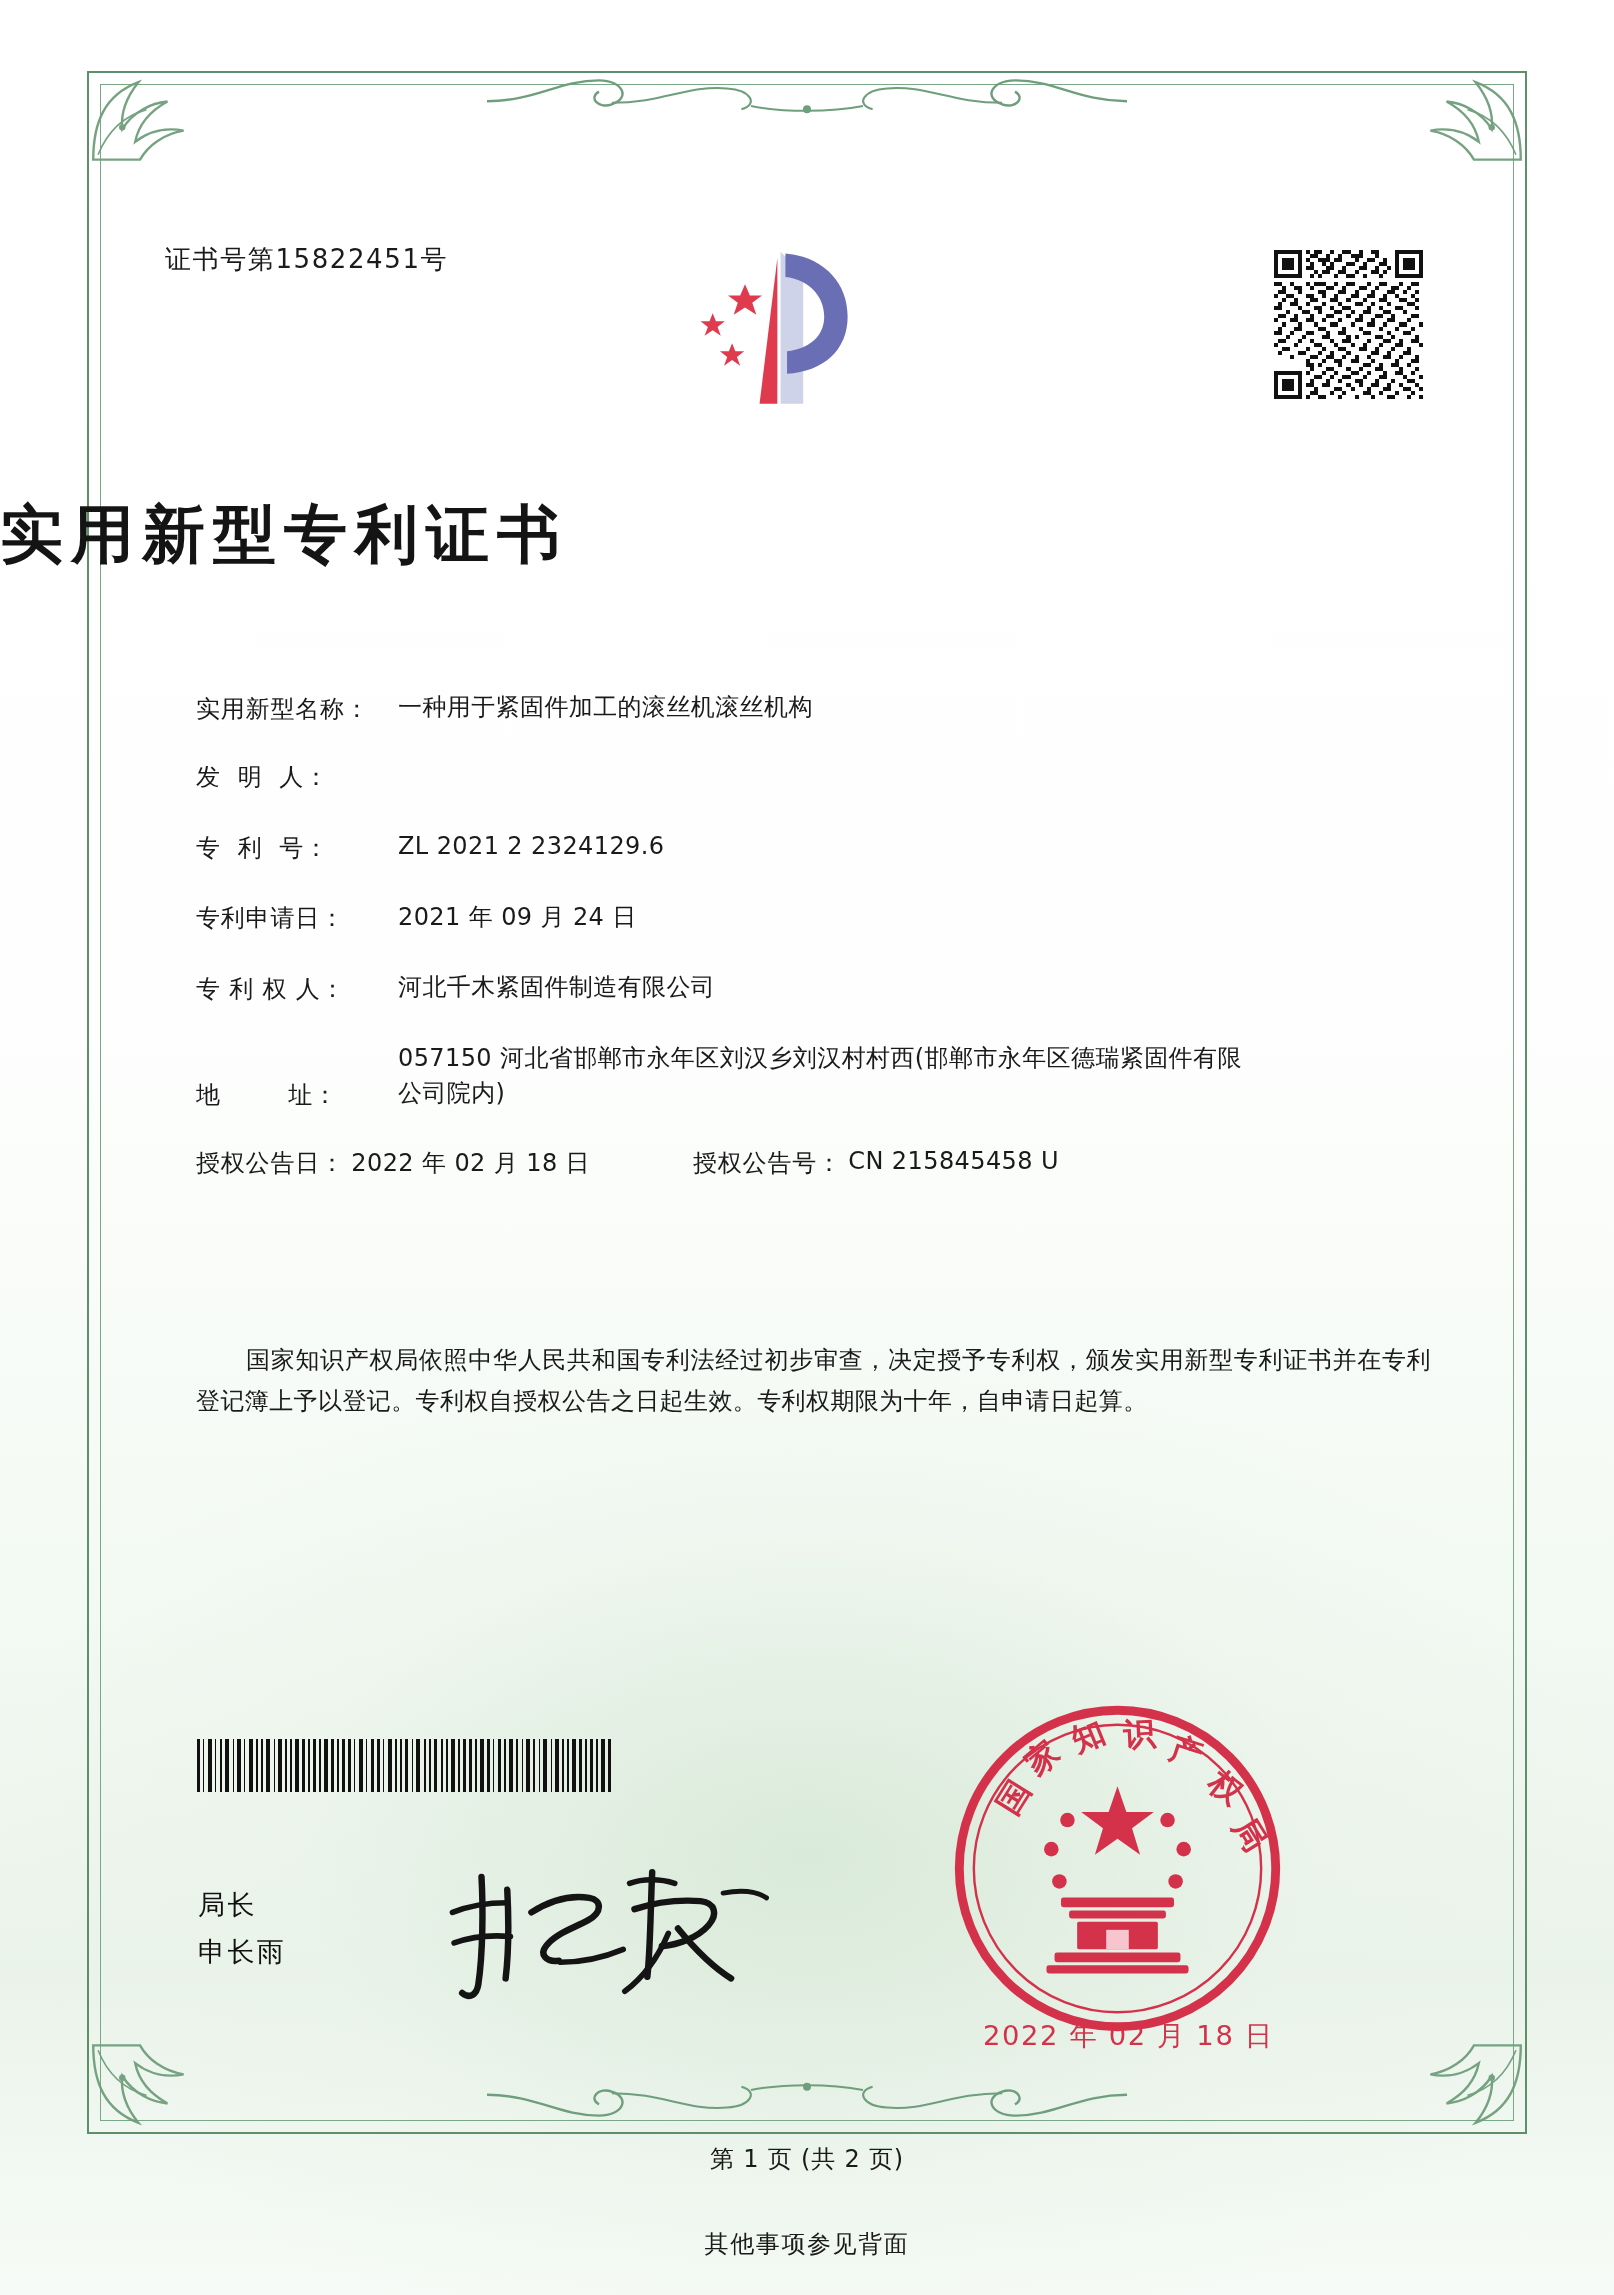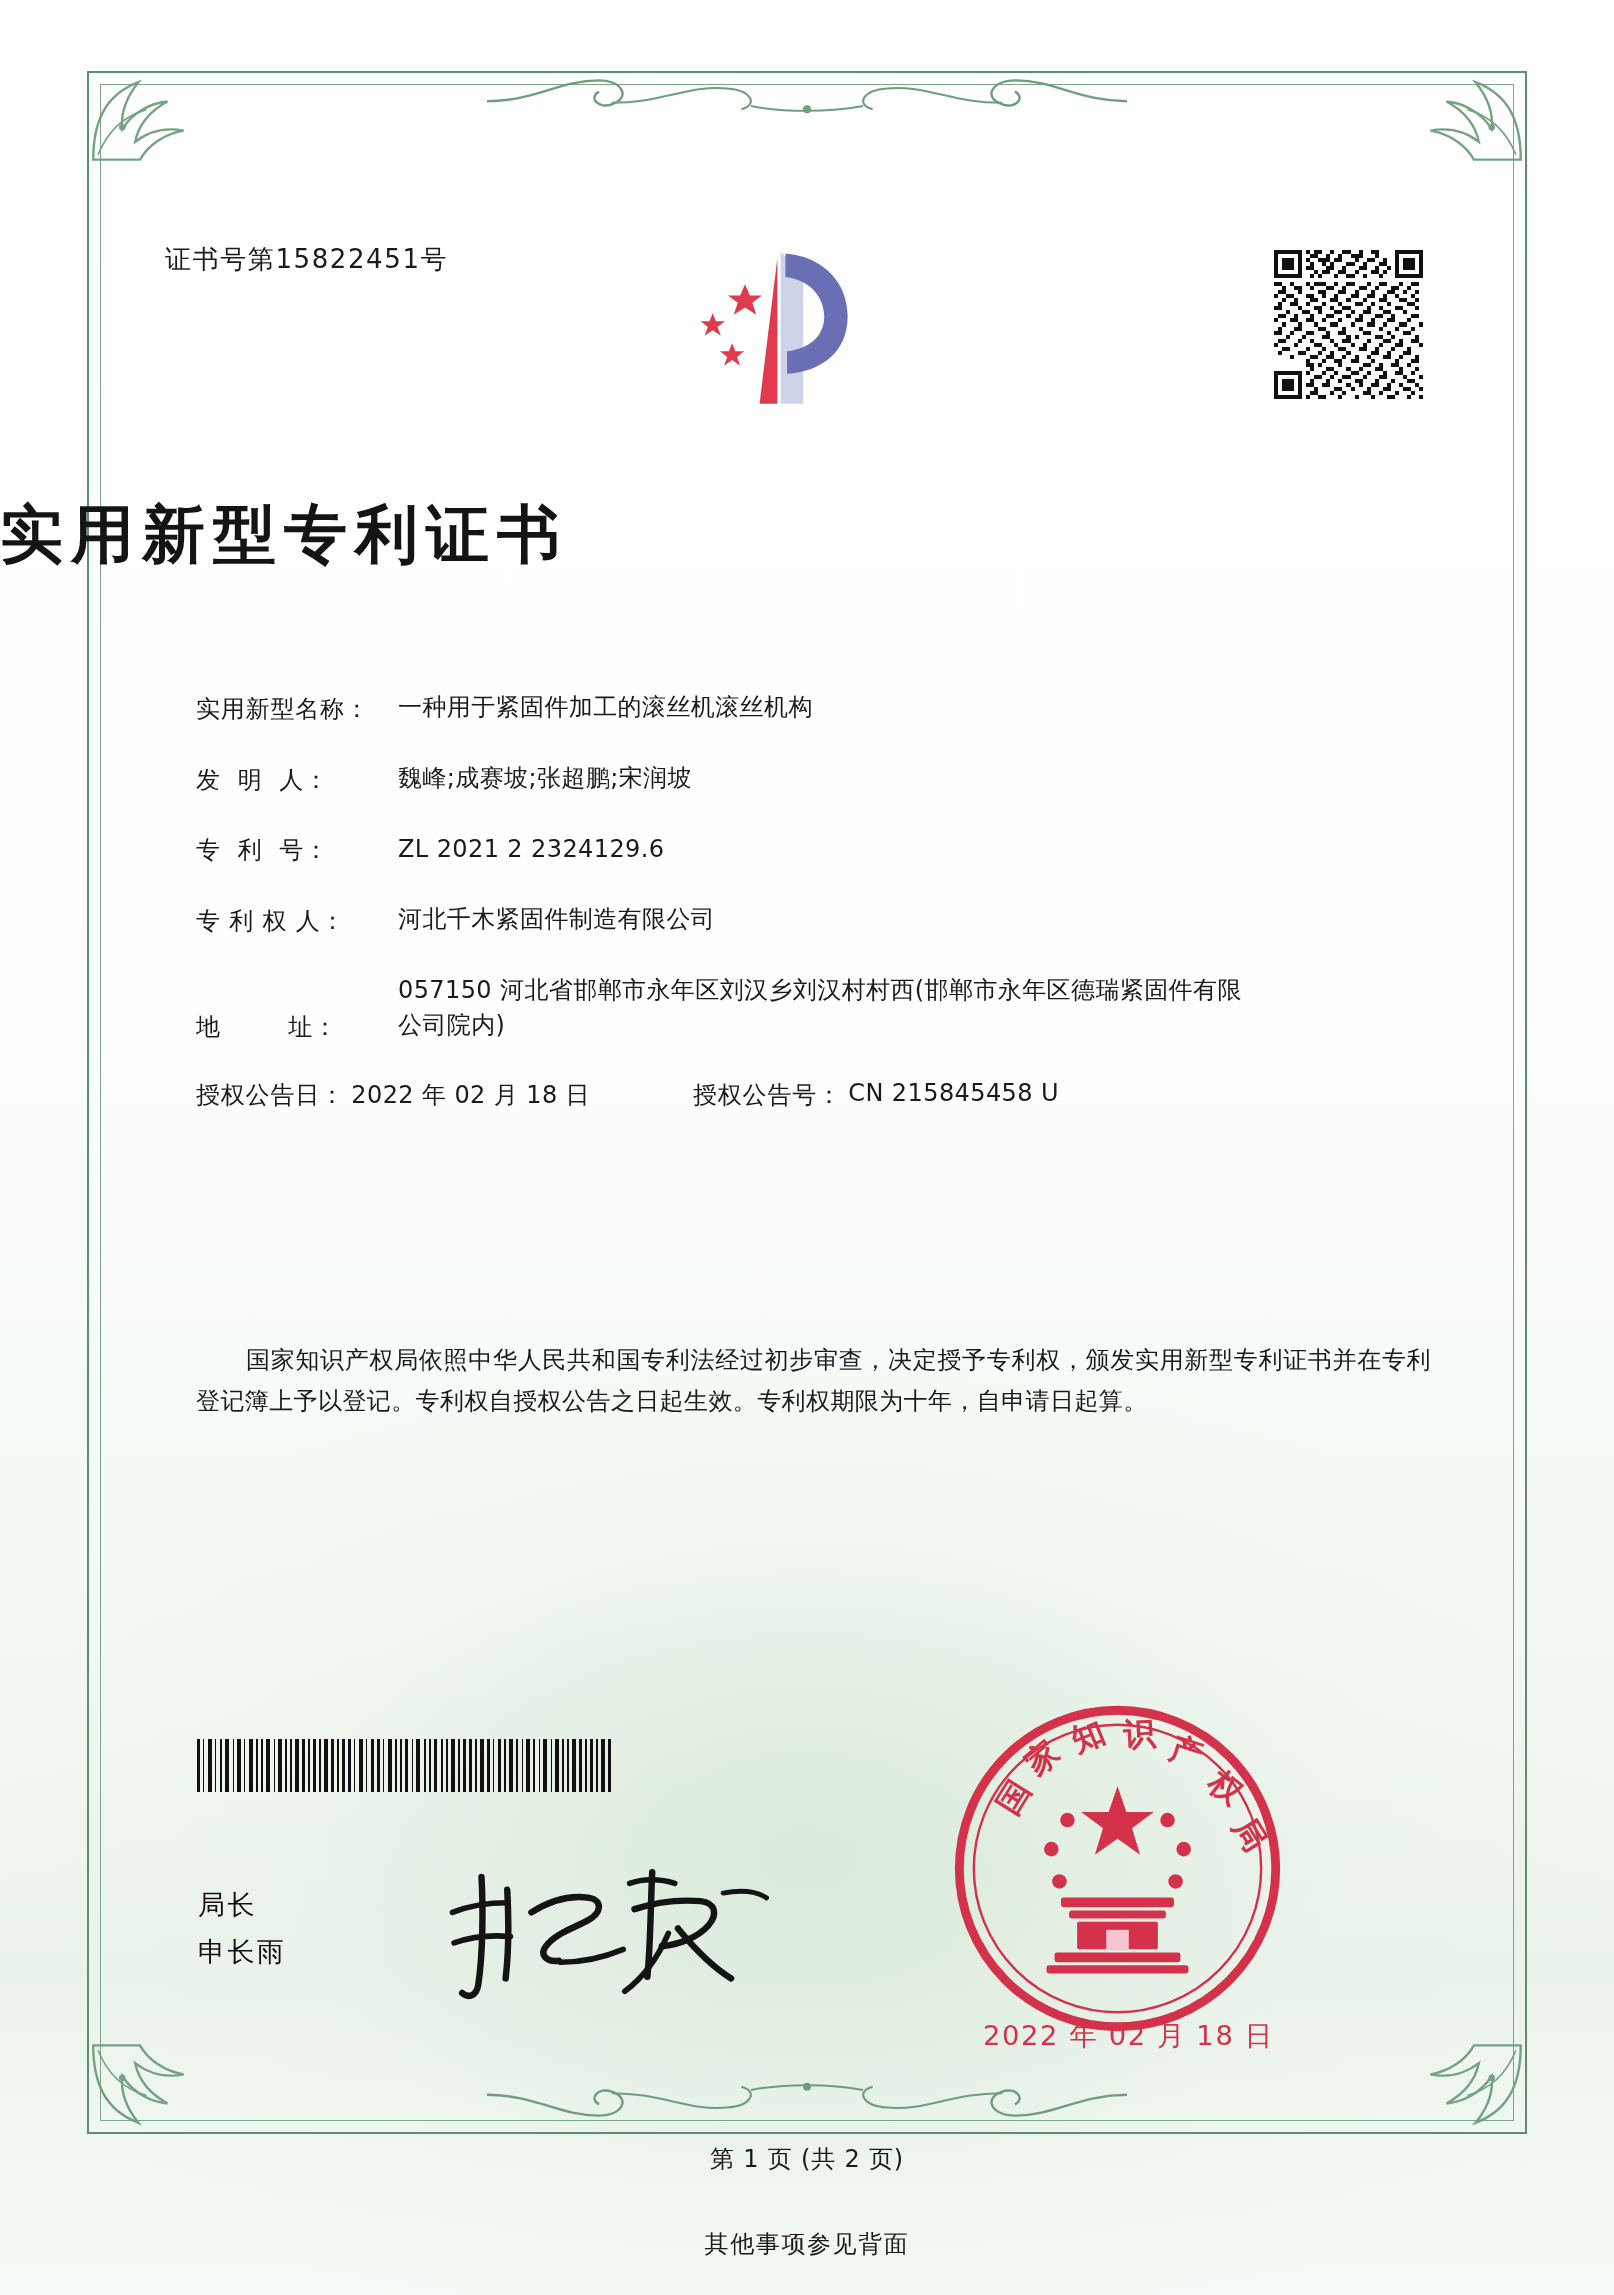--- a/index.html
+++ b/index.html
@@ -577,25 +577,28 @@
 
   <div class="doc-title">实用新型专利证书</div>
 
   <div class="fields">
     <div class="field-row">
       <div class="field-label">实用新型名称：</div>
       <div class="field-value">一种用于紧固件加工的滚丝机滚丝机构</div>
     </div>
     <div class="field-row">
       <div class="field-label">发  明  人：</div>
-      <div class="field-value">魏峰;成赛坡;张超鹏;宋润坡</div>
     </div>
     <div class="field-row">
       <div class="field-label">专  利  号：</div>
       <div class="field-value">ZL 2021 2 2324129.6</div>
+    </div>
+    <div class="field-row">
+      <div class="field-label">专利申请日：</div>
+      <div class="field-value">2021 年 09 月 24 日</div>
     </div>
     <div class="field-row">
       <div class="field-label">专 利 权 人：</div>
       <div class="field-value">河北千木紧固件制造有限公司</div>
     </div>
     <div class="field-row">
       <div class="field-label">地        址：</div>
       <div class="field-value wrap">057150 河北省邯郸市永年区刘汉乡刘汉村村西(邯郸市永年区德瑞紧固件有限公司院内)</div>
     </div>
     <div class="row-inline">

